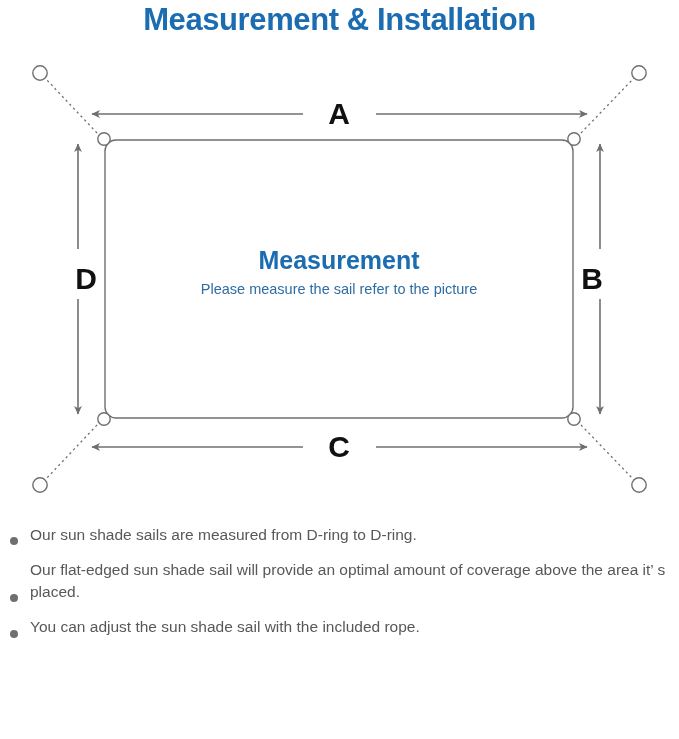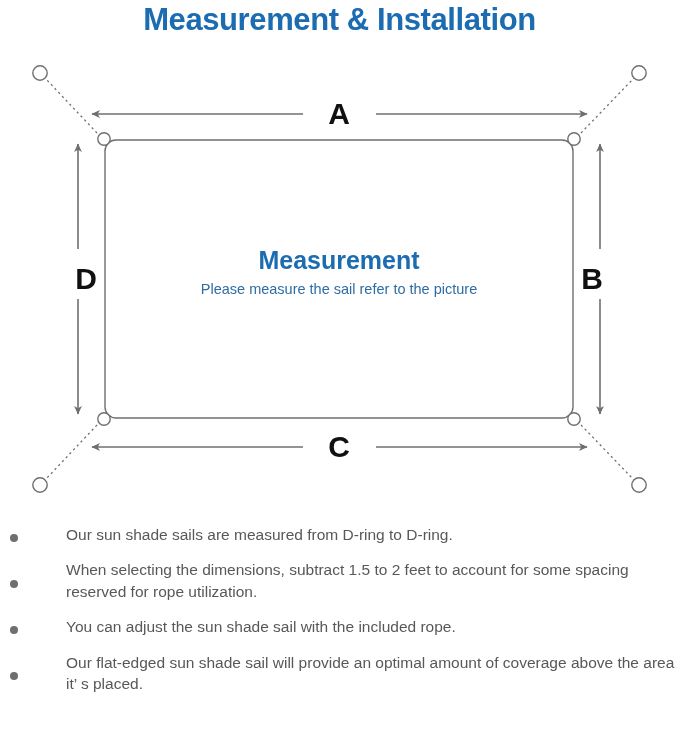--- a/index.html
+++ b/index.html
@@ -58,25 +58,24 @@
   }
 
   #notes {
     position: absolute;
     top: 524px;
     left: 0;
     width: 679px;
   }
   .note-row {
     display: flex;
-    align-items: center;
+    align-items: flex-end;
     margin-bottom: 14px;
     padding-left: 10px;
     padding-right: 4px;
-    gap: 36px;
   }
   .note-bullet {
     flex: 0 0 auto;
     width: 8px;
     height: 8px;
     border-radius: 50%;
     background: #6f6f6f;
     margin-top: 7px;
     margin-right: 12px;
   }
@@ -148,23 +147,19 @@
   </g>
 </svg>
 
 <div id="notes">
   <div class="note-row">
     <div class="note-bullet"></div>
     <div class="note-text">Our sun shade sails are measured from D-ring to D-ring.</div>
   </div>
   <div class="note-row">
     <div class="note-bullet"></div>
-    <div class="note-text">When selecting the dimensions, subtract 1.5 to 2 feet to account for some spacing reserved for rope utilization.</div>
+    <div class="note-text">Our flat-edged sun shade sail will provide an optimal amount of coverage above the area it’ s placed.</div>
   </div>
   <div class="note-row">
     <div class="note-bullet"></div>
     <div class="note-text">You can adjust the sun shade sail with the included rope.</div>
   </div>
-  <div class="note-row">
-    <div class="note-bullet"></div>
-    <div class="note-text">Our flat-edged sun shade sail will provide an optimal amount of coverage above the area it’ s placed.</div>
-  </div>
 </div>
 
 </body></html>

